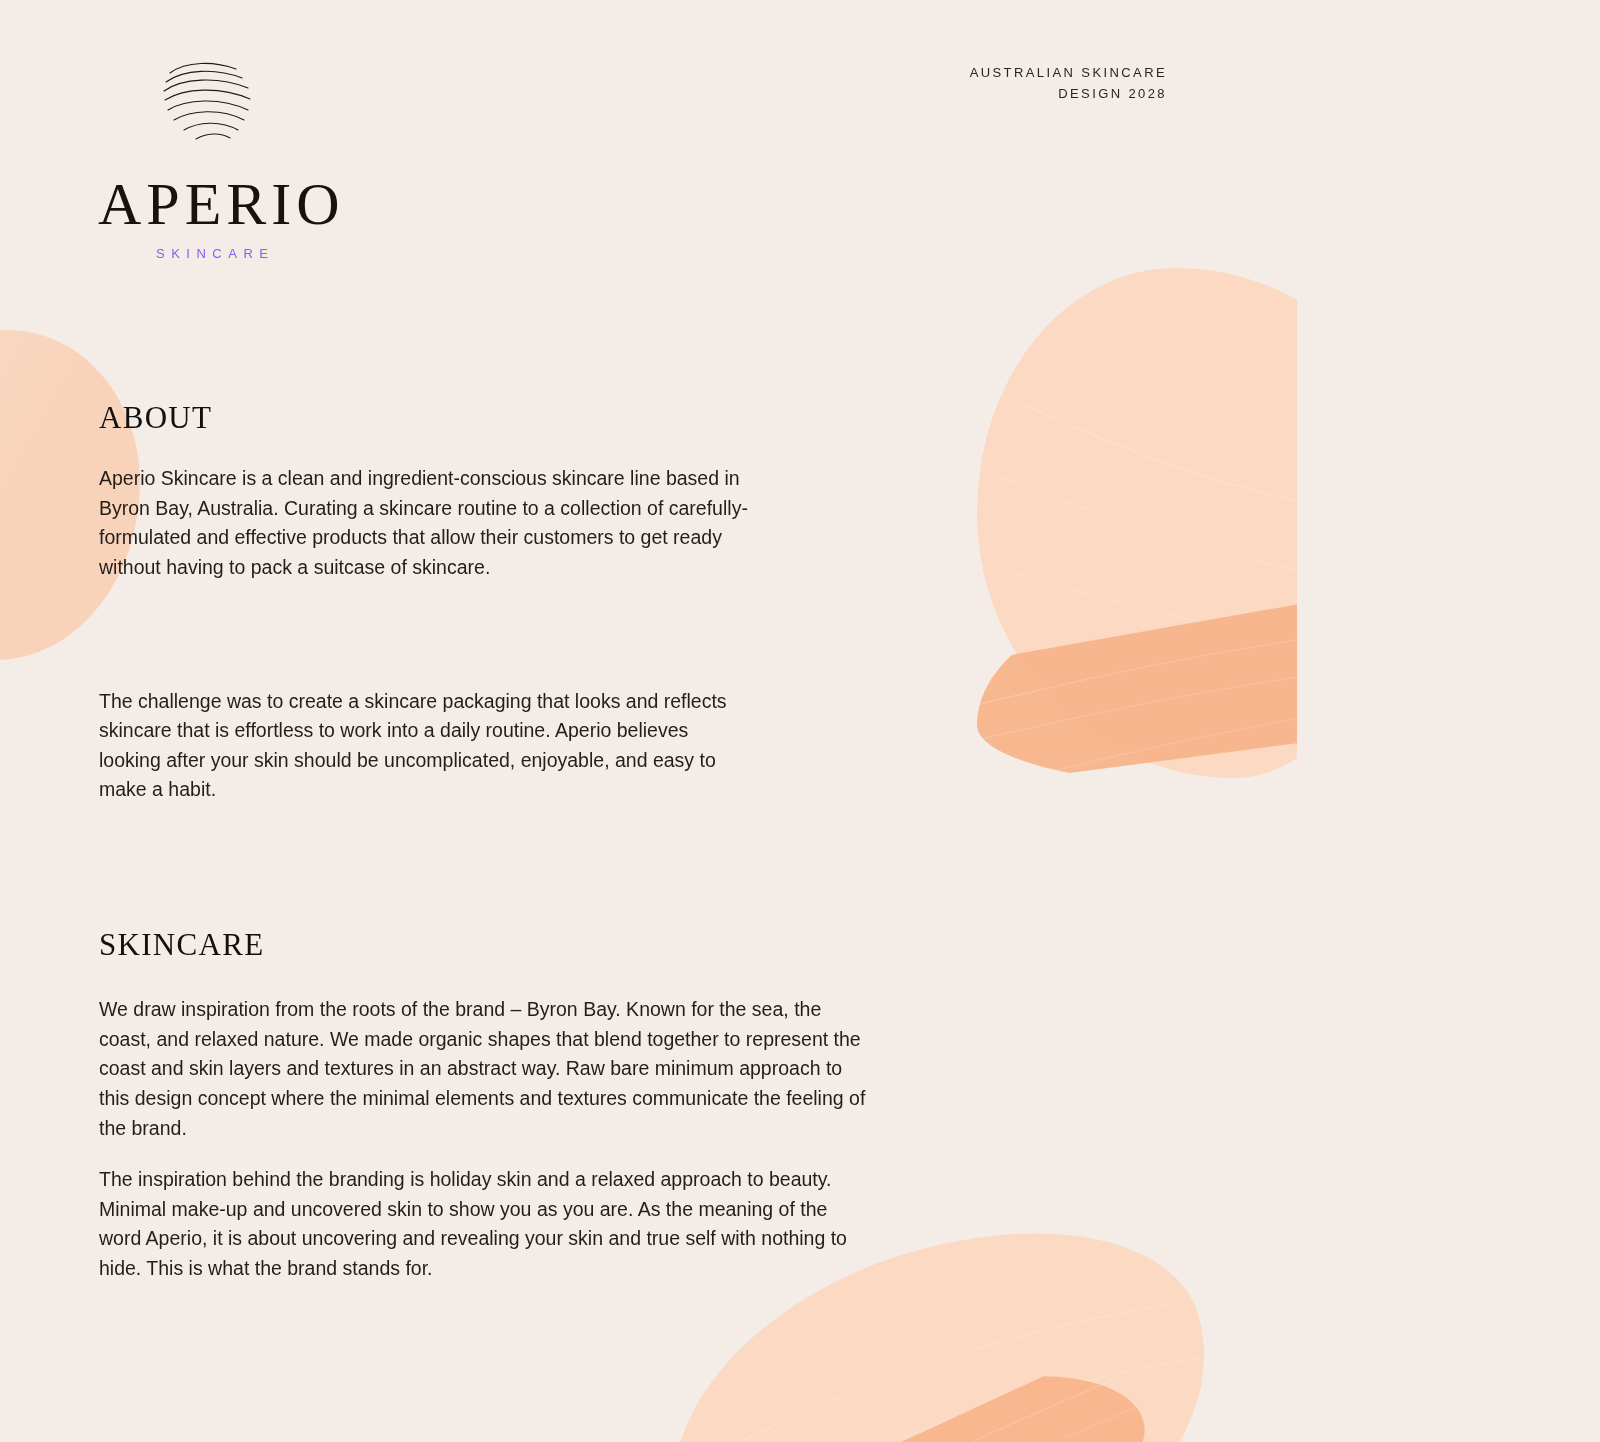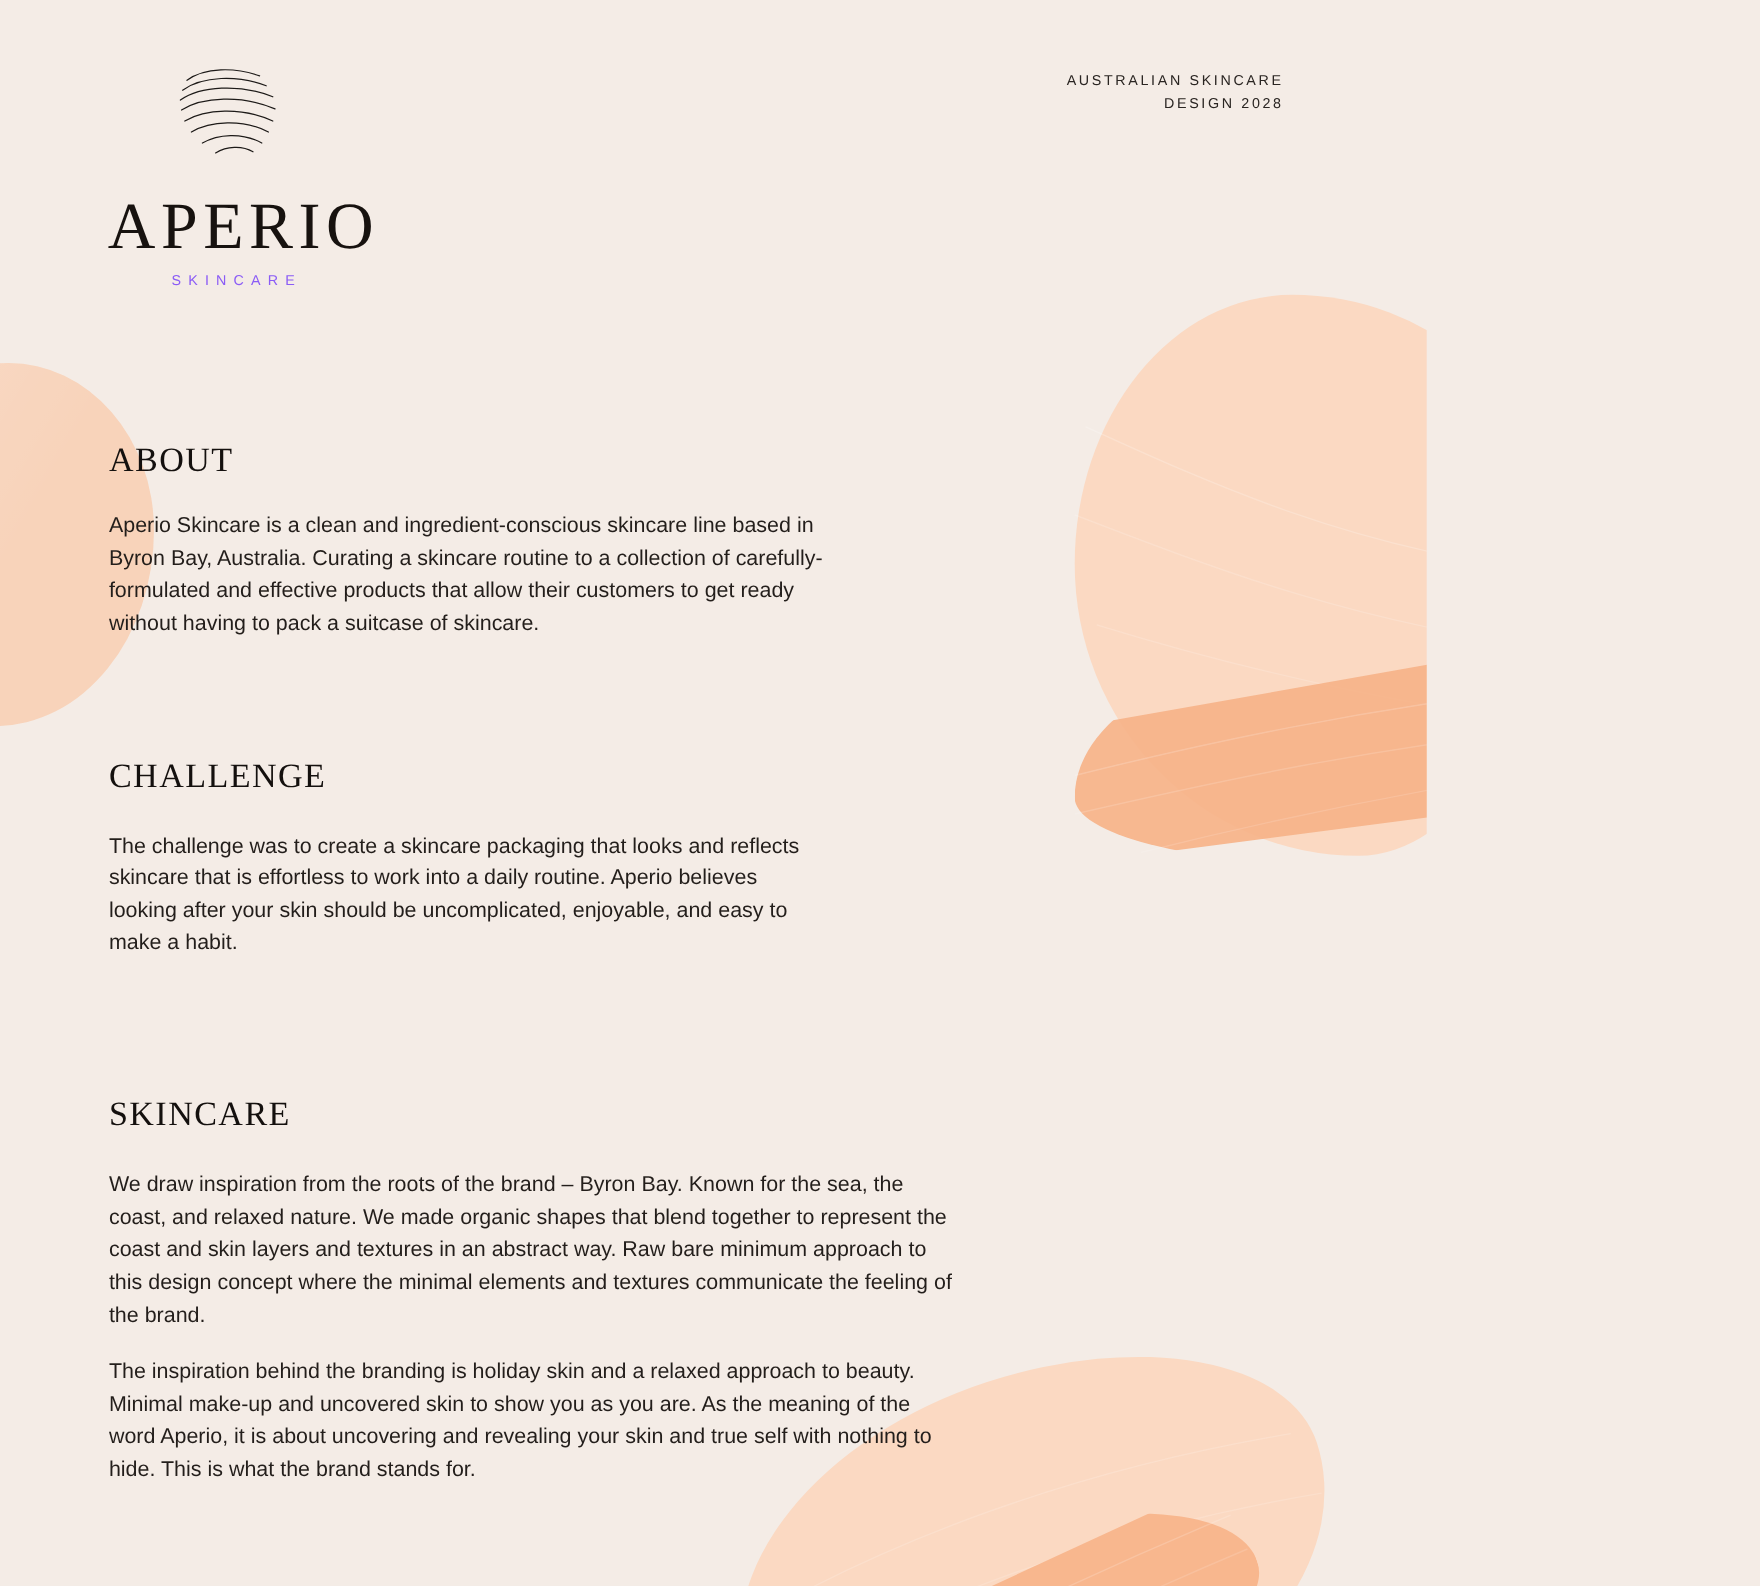--- a/index.html
+++ b/index.html
@@ -224,21 +224,20 @@
   <div class="content">
 
     <div class="section">
       <h2 class="section-title">ABOUT</h2>
       <p class="body-text mid">Aperio Skincare is a clean and ingredient-conscious skincare line based in Byron Bay, Australia. Curating a skincare routine to a collection of carefully-formulated and effective products that allow their customers to get ready without having to pack a suitcase of skincare.</p>
     </div>
 
     <div class="gap-about"></div>
 
     <div class="section">
-      <h2 class="section-title tight">CHALLENGE</h2>
       <p class="body-text mid">The challenge was to create a skincare packaging that looks and reflects skincare that is effortless to work into a daily routine. Aperio believes looking after your skin should be uncomplicated, enjoyable, and easy to make a habit.</p>
     </div>
 
     <div class="gap-challenge"></div>
 
     <div class="section">
       <h2 class="section-title tight">SKINCARE</h2>
       <p class="body-text narrow">We draw inspiration from the roots of the brand – Byron Bay. Known for the sea, the coast, and relaxed nature. We made organic shapes that blend together to represent the coast and skin layers and textures in an abstract way. Raw bare minimum approach to this design concept where the minimal elements and textures communicate the feeling of the brand.</p>
       <p class="body-text narrow">The inspiration behind the branding is holiday skin and a relaxed approach to beauty. Minimal make-up and uncovered skin to show you as you are. As the meaning of the word Aperio, it is about uncovering and revealing your skin and true self with nothing to hide. This is what the brand stands for.</p>
     </div>

